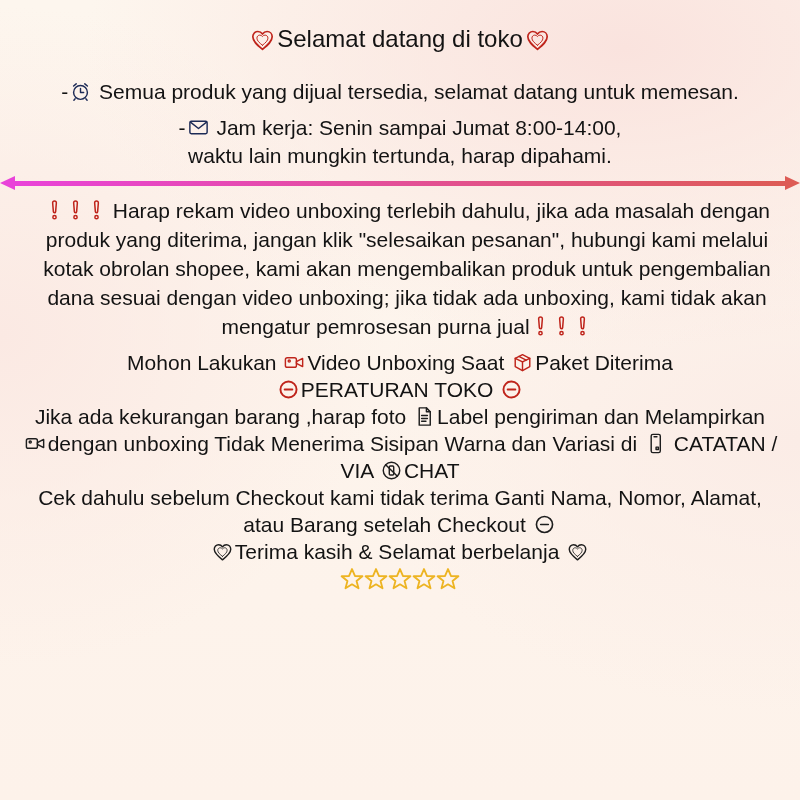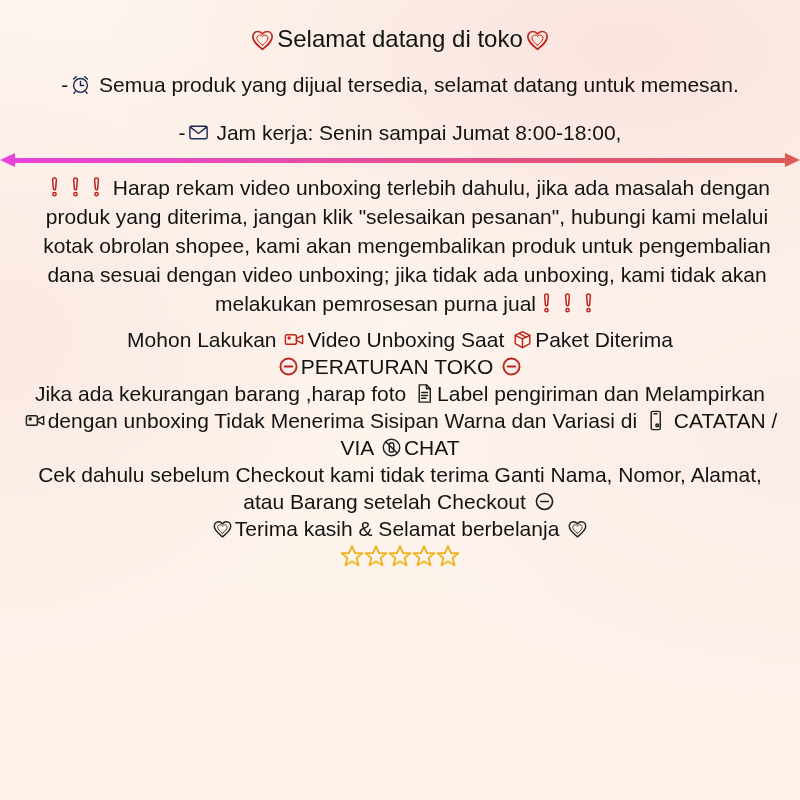--- a/index.html
+++ b/index.html
@@ -14,23 +14,23 @@
       linear-gradient(#fdf6ee,#fdf2ea);
   }
   :root{
     --text:#131313; --red:#bf241b; --navy:#1c2a56; --dark:#1e1e1e;
     --gold:#edb422; --div-l:#e943d9; --div-r:#dd5b55;
   }
   main{padding-top:24px;}
   .block{text-align:center;}
   .line{white-space:nowrap;line-height:28px;font-size:21px;}
   .title .line{font-size:24px;line-height:30px;font-weight:400;}
-  .title{margin-bottom:17px;}
+  .title{margin-bottom:24px;}
   .mb1{margin-bottom:12px;}
-  .mb2{margin-bottom:20px;}
+  .mb2{margin-bottom:8px;}
   .mb3{margin-bottom:6px;}
   .warn{margin:2px 0 8px;padding-left:14px;}
   .warn .line{line-height:29px;}
   .rules .line{line-height:27px;}
   .icon{display:inline-block;width:23px;height:23px;vertical-align:-4px;margin:0 1px;}
   .icon.lg{width:27px;height:27px;vertical-align:-6px;}
   .icon.ex{width:13px;height:22px;vertical-align:-3px;margin:0 4px;}
   .icon.star{width:26px;height:26px;vertical-align:-6px;margin:0 -1px;}
   .c-red{color:var(--red);}
   .c-navy{color:var(--navy);}
@@ -160,39 +160,40 @@
         </svg></div>
     </section>
     <section class="block mb2">
       <div class="line"><span>-</span><svg class="icon c-navy">
           <use href="#sym-alarm-clock-icon"></use>
         </svg><span> Semua produk yang dijual tersedia, selamat datang untuk memesan.</span></div>
     </section>
     <section class="block mb3">
       <div class="line"><span>-</span><svg class="icon c-navy">
           <use href="#sym-envelope-icon"></use>
-        </svg><span> Jam kerja: Senin sampai Jumat 8:00-18:00,</span></div>
+        </svg><span> Jam kerja: Senin sampai Jumat 8:00-14:00,</span></div>
+      <div class="line"><span>waktu lain mungkin tertunda, harap dipahami.</span></div>
     </section>
     <div class="divider">
       <span class="arrow-left"></span>
       <span class="bar"></span>
       <span class="arrow-right"></span>
     </div>
     <section class="block warn">
       <div class="line"><svg class="icon c-red ex">
           <use href="#sym-exclamation-icon"></use>
         </svg><svg class="icon c-red ex">
           <use href="#sym-exclamation-icon"></use>
         </svg><svg class="icon c-red ex">
           <use href="#sym-exclamation-icon"></use>
         </svg><span> Harap rekam video unboxing terlebih dahulu, jika ada masalah dengan</span></div>
       <div class="line"><span>produk yang diterima, jangan klik "selesaikan pesanan", hubungi kami melalui</span></div>
       <div class="line"><span>kotak obrolan shopee, kami akan mengembalikan produk untuk pengembalian</span></div>
       <div class="line"><span>dana sesuai dengan video unboxing; jika tidak ada unboxing, kami tidak akan</span></div>
-      <div class="line"><span>melakukan pemrosesan purna jual</span><svg class="icon c-red ex">
+      <div class="line"><span>mengatur pemrosesan purna jual</span><svg class="icon c-red ex">
           <use href="#sym-exclamation-icon"></use>
         </svg><svg class="icon c-red ex">
           <use href="#sym-exclamation-icon"></use>
         </svg><svg class="icon c-red ex">
           <use href="#sym-exclamation-icon"></use>
         </svg></div>
     </section>
     <section class="block rules">
       <div class="line"><span>Mohon Lakukan </span><svg class="icon c-red">
           <use href="#sym-video-camera-red-icon"></use>

